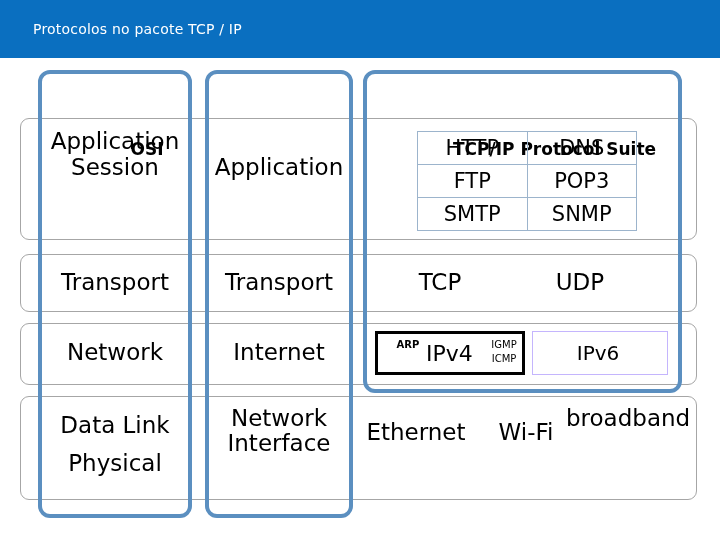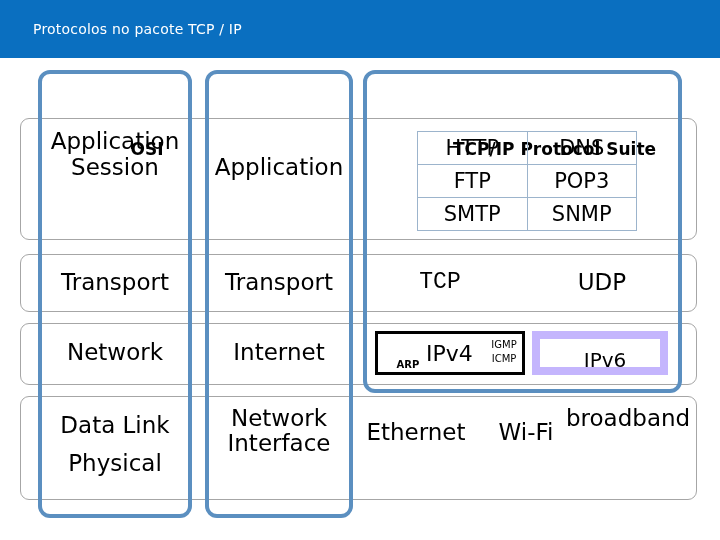--- a/index.html
+++ b/index.html
@@ -90,43 +90,43 @@
   #protocol-grid td{
     border:1px solid #9cb4cc;
     text-align:center;
     font-size:21px;
     height:32px;
     padding:0;
     color:#000;
   }
 
   
-  #tcp-cell{left:380px;top:211px;width:120px;font-family:Liberation Mono, monospace;}
-  #udp-cell{left:542px;top:211px;width:120px;}
+  #tcp-cell{left:380px;top:211px;width:120px;}
+  #udp-cell{left:520px;top:211px;width:120px;}
 
   
   #ipv4-box{
     position:absolute;left:375px;top:273px;width:150px;height:44px;
     border:3px solid #000000;box-sizing:border-box;background:#fff;
   }
   #ipv4-arp{
     position:absolute;left:8px;top:5px;width:44px;
-    text-align:center;font-size:10px;font-weight:bold;line-height:12px;margin-top:20px;
+    text-align:center;font-size:10px;font-weight:bold;line-height:12px;
   }
   #ipv4-main{
     position:absolute;left:48px;top:6px;width:62px;
     font-size:22px;line-height:28px;
   }
   #ipv4-side{
     position:absolute;left:106px;top:4px;width:40px;
     text-align:center;font-size:10px;font-weight:normal;line-height:14px;
   }
   #ipv6-box{
     position:absolute;left:532px;top:273px;width:136px;height:44px;
-    border:8px solid #c4b5fd;box-sizing:border-box;background:#fff;
+    border:1px solid #c4b5fd;box-sizing:border-box;background:#fff;
   }
   #ipv6-label{
     position:absolute;left:0;top:8px;width:130px;
     text-align:center;font-size:20px;line-height:26px;
   }
 
   
   #ethernet-cell{left:358px;top:361px;width:116px;}
   #wifi-cell{left:474px;top:361px;width:104px;}
   #mobile-cell{left:566px;top:348px;width:122px;line-height:25px;}

